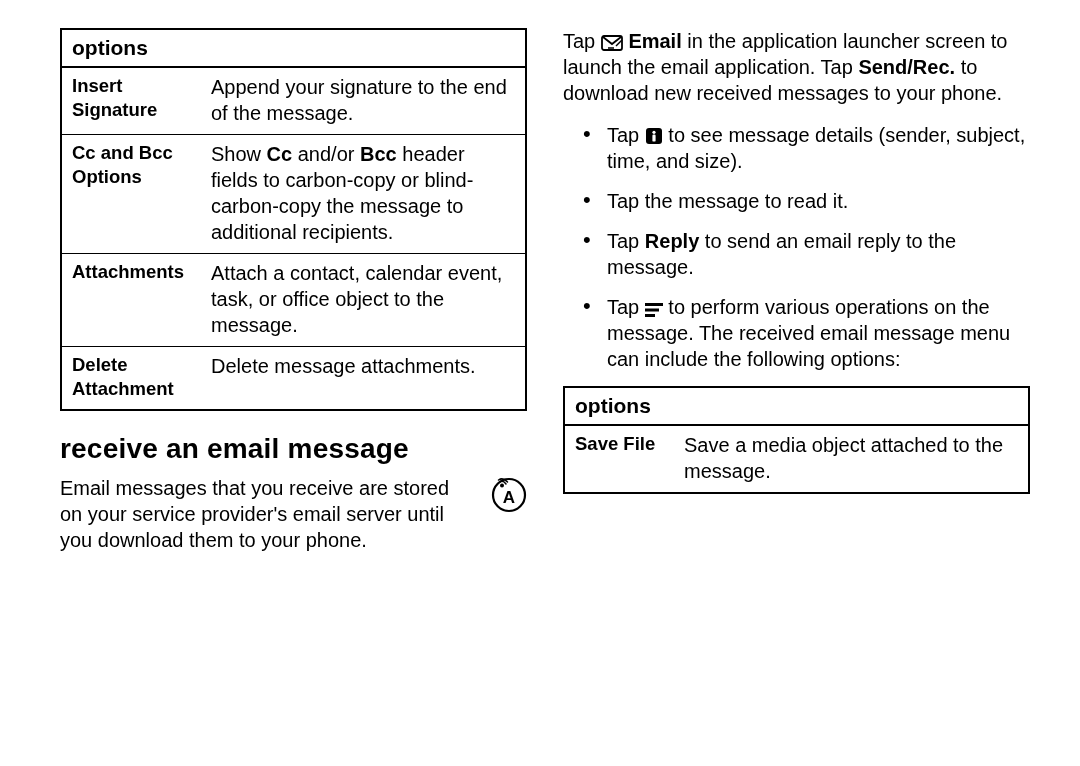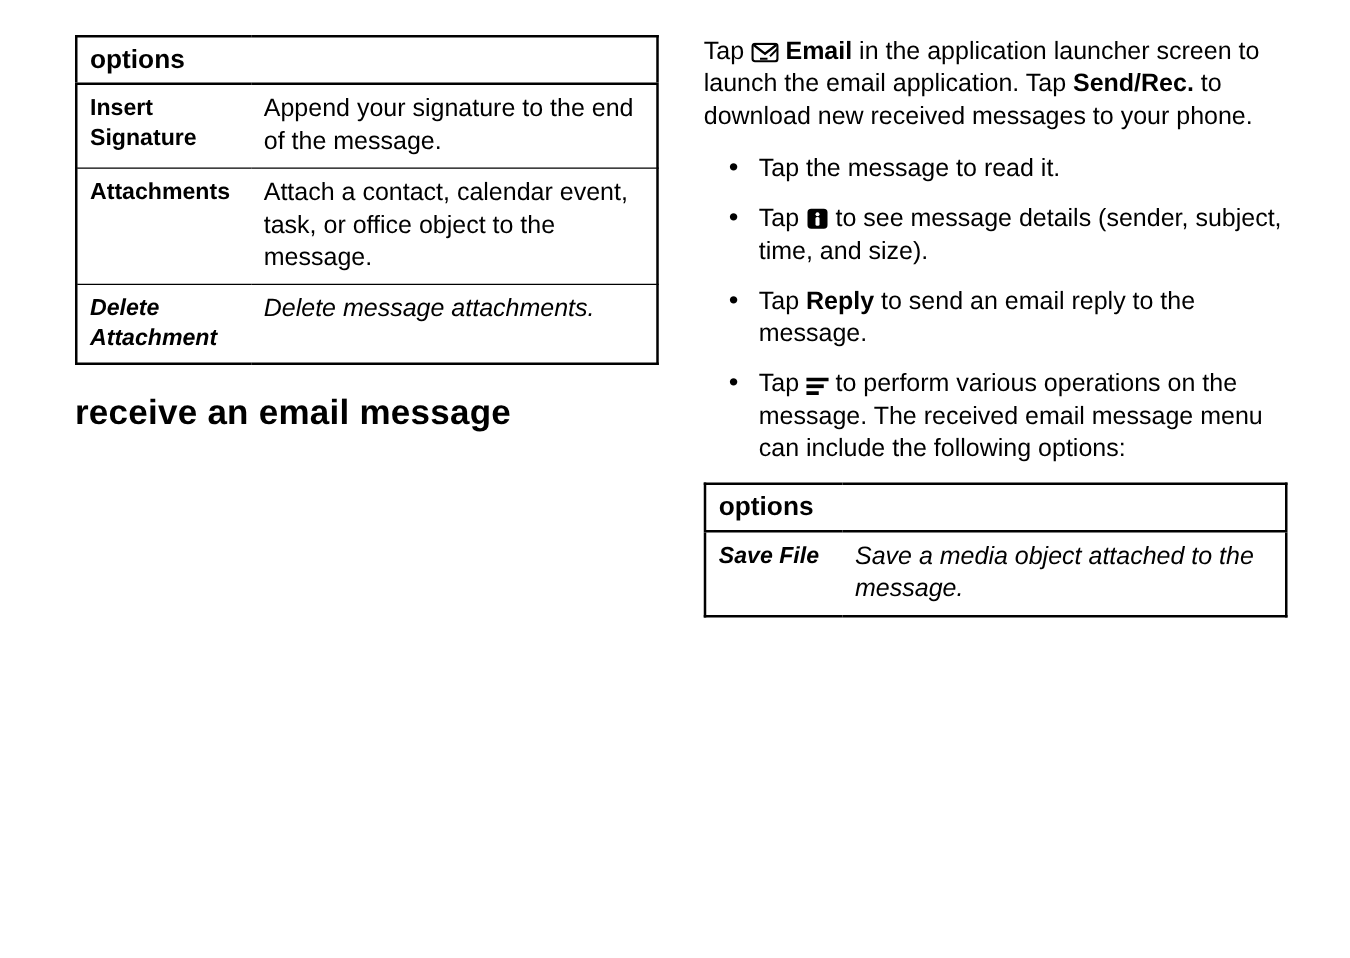--- a/index.html
+++ b/index.html
@@ -58,21 +58,20 @@
   }
   table.opts td {
     vertical-align: top;
     padding: 6px 10px 8px 10px;
     font-size: 20px;
     line-height: 1.3;
     border-bottom: 1px solid #000;
   }
   table.opts tr:last-child td {
     border-bottom: none;
-    font-style: italic;
   }
   table.opts td.label {
     width: 125px;
     font-family: "Arial Narrow", Arial, sans-serif;
     font-stretch: condensed;
     font-weight: 700;
     font-size: 18.5px;
     padding-right: 4px;
   }
   
@@ -138,60 +137,78 @@
       <table class="opts">
         <tbody>
             <tr>
           <th colspan="2">options</th>
         </tr>
         <tr>
           <td class="label">Insert Signature</td>
           <td>Append your signature to the end of the message.</td>
         </tr>
         <tr>
+          <td class="label">Cc and Bcc Options</td>
+          <td>
+            <span>Show </span><span class="b">Cc</span><span> and/or </span><span class="b">Bcc</span><span> header fields to carbon-copy or blind-carbon-copy the message to additional recipients.</span>
+          </td>
+        </tr>
+        <tr>
           <td class="label">Attachments</td>
           <td>Attach a contact, calendar event, task, or office object to the message.</td>
         </tr>
         <tr>
           <td class="label">Delete Attachment</td>
           <td>Delete message attachments.</td>
         </tr>
       </tbody>
         </table>
 
       <h2 class="section">receive an email message</h2>
 
+      <div class="para-with-icon">
+        <p class="text">Email messages that you receive are stored on your service provider's email server until you download them to your phone.</p>
+        <span class="antenna">
+          <svg width="36" height="36" viewBox="0 0 36 36">
+            <circle cx="18" cy="18" r="16" fill="none" stroke="#000" stroke-width="2.2"></circle>
+            <text x="18" y="26" text-anchor="middle" font-family="Arial" font-weight="700" font-size="17">A</text>
+            <circle cx="11" cy="8.5" r="2" fill="#000"></circle>
+            <path d="M15 7 Q12 3 9 5" fill="none" stroke="#000" stroke-width="1.5" stroke-linecap="round"></path>
+            <path d="M16.5 5 Q12 0 7.5 3" fill="none" stroke="#000" stroke-width="1.5" stroke-linecap="round"></path>
+          </svg>
+        </span>
+      </div>
     </div>
 
     <div class="col col2">
 
       <p>
         <span>Tap </span><span class="icon">
           <svg width="22" height="16" viewBox="0 0 22 16">
             <rect x="1" y="1" width="20" height="14" rx="2" fill="none" stroke="#000" stroke-width="1.8"></rect>
             <path d="M2 2 L11 9 L20 2" fill="none" stroke="#000" stroke-width="1.8"></path>
             <path d="M15 11 L21 5" fill="none" stroke="#000" stroke-width="1.5"></path>
             <path d="M13 13 L7 13" fill="none" stroke="#000" stroke-width="1.5"></path>
           </svg>
         </span>
         <span class="b"> </span><span class="b">Email</span><span> in the application launcher screen to launch the email application. Tap </span><span class="b">Send/Rec.</span><span> to download new received messages to your phone.</span>
       </p>
 
 
       <ul class="bullets">
-        <li>Tap the message to read it.</li>
         <li>
           <span>Tap </span><span class="icon">
             <svg width="18" height="18" viewBox="0 0 18 18">
               <rect x="1" y="1" width="16" height="16" rx="3" fill="#000"></rect>
               <circle cx="9" cy="5.3" r="1.6" fill="#fff"></circle>
               <rect x="7.4" y="7.6" width="3.2" height="7" rx="1.2" fill="#fff"></rect>
             </svg>
           </span><span> to see message details (sender, subject, time, and size).</span>
         </li>
+        <li>Tap the message to read it.</li>
         <li>
           <span>Tap </span><span class="b">Reply</span><span> to send an email reply to the message.</span>
         </li>
         <li>
           <span>Tap </span><span class="icon">
             <svg width="18" height="14" viewBox="0 0 18 14">
               <rect x="0" y="0" width="18" height="3" fill="#000"></rect>
               <rect x="0" y="5.5" width="14" height="3" fill="#000"></rect>
               <rect x="0" y="11" width="10" height="3" fill="#000"></rect>
             </svg>

